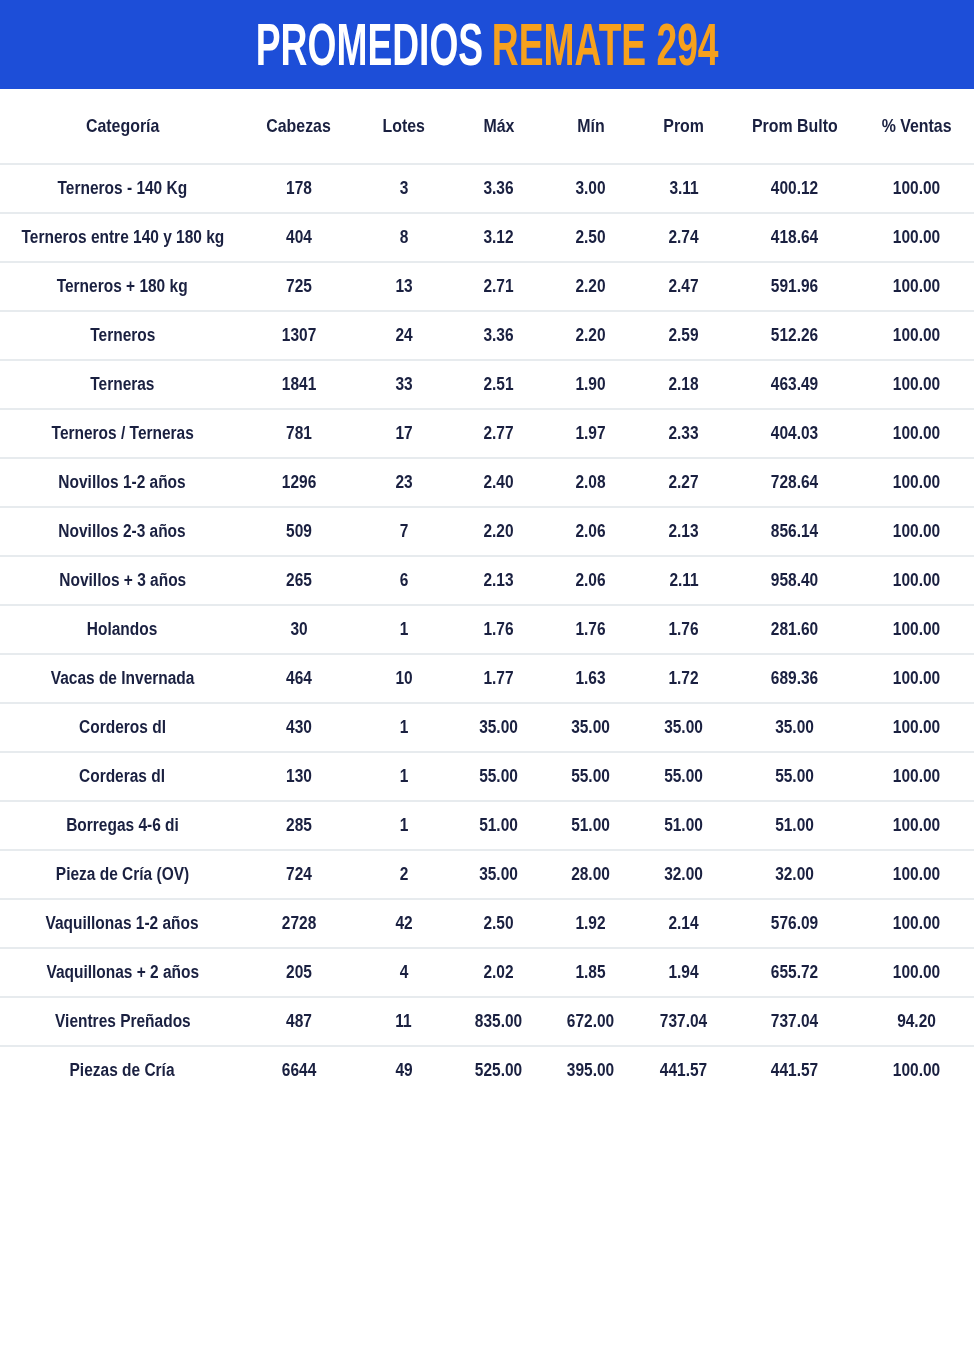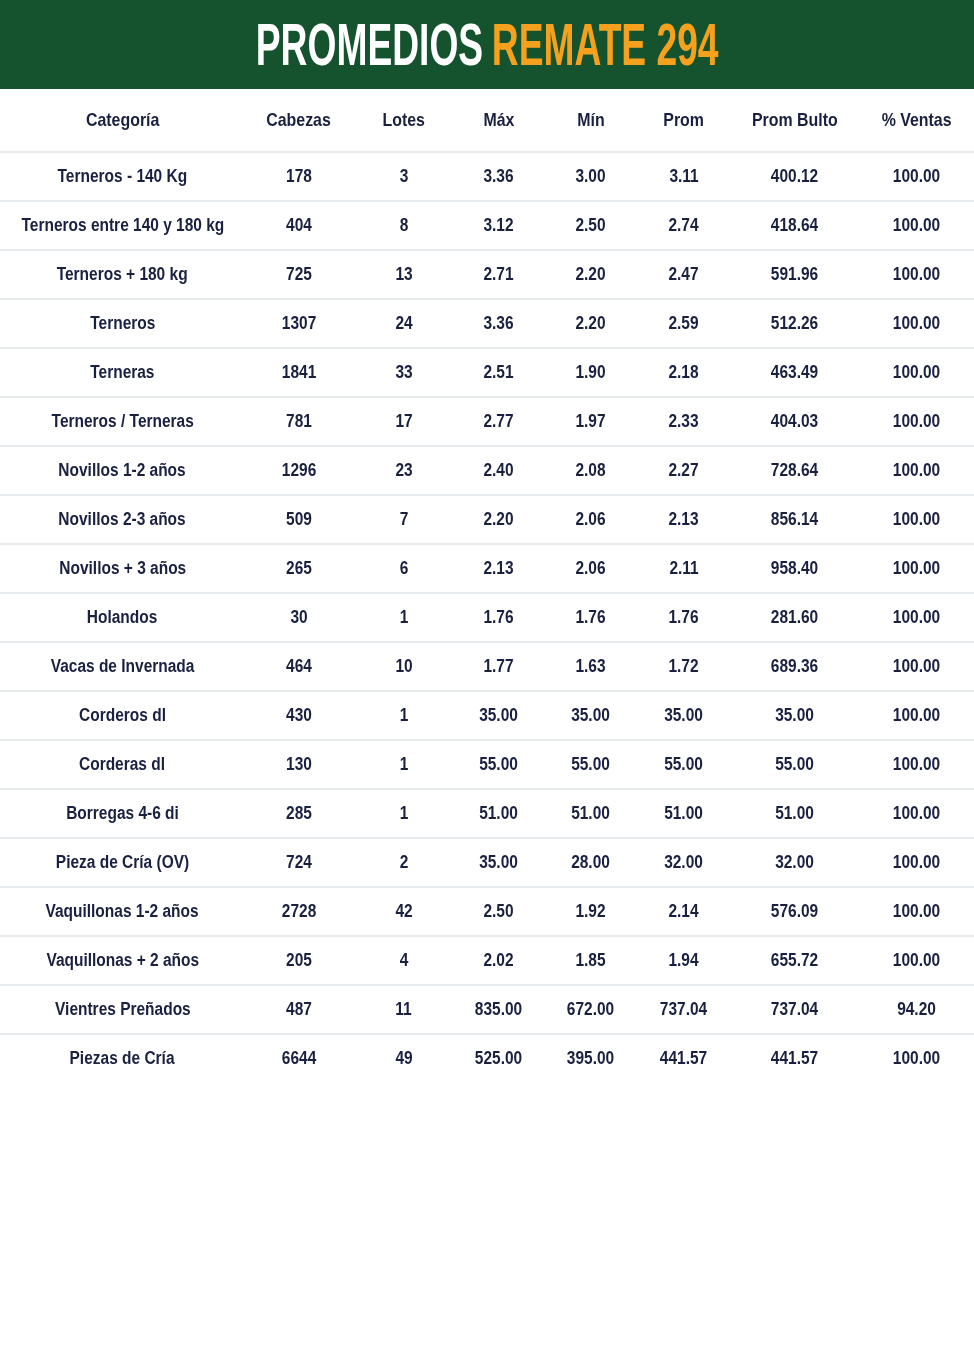--- a/index.html
+++ b/index.html
@@ -36,40 +36,40 @@
   .t-main { color: #ffffff; margin-right: 14px; }
   .t-accent { color: #f6a11d; }
 
   
   .table { width: 974px; color: #1a2040; }
   .thead, .trow {
     display: grid;
     grid-template-columns: 245px 108px 102px 88px 95px 92px 130px 1fr;
     align-items: center;
   }
-  .thead { height: 62px; }
+  .thead { height: 74px; }
   .trow  { height: 49px; border-top: 2px solid #e7ebee; }
   .cell  { text-align: center; overflow: hidden; }
   .cell span {
     display: inline-block;
     white-space: nowrap;
     font-size: 18px;
     font-weight: 700;
     color: #1a2040;
     transform: scaleX(0.86);
     transform-origin: 50% 50%;
   }
   .thead .cell span { font-size: 18.5px; }
 </style>
 </head>
 <body>
 
 <div class="page">
 
-  <header class="banner" style="background: #14532d;">
+  <header class="banner" style="background: #1d4ed8;">
     <h1 class="title"><span class="t-main" style="color: rgb(255, 255, 255);">PROMEDIOS</span><span class="t-accent" style="color: rgb(246, 161, 29);">REMATE 294</span>
     </h1>
   </header>
 
   <div class="table">
 
     <div class="thead">
       <div class="cell"><span>Categoría</span></div>
       <div class="cell"><span>Cabezas</span></div>
       <div class="cell"><span>Lotes</span></div>

